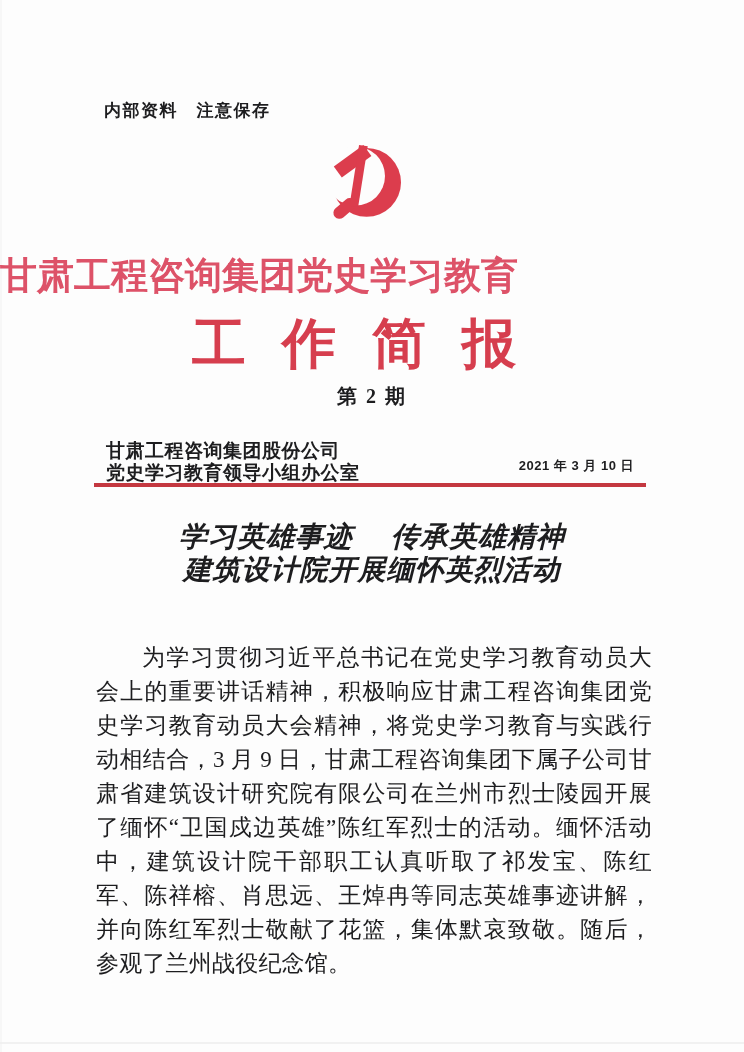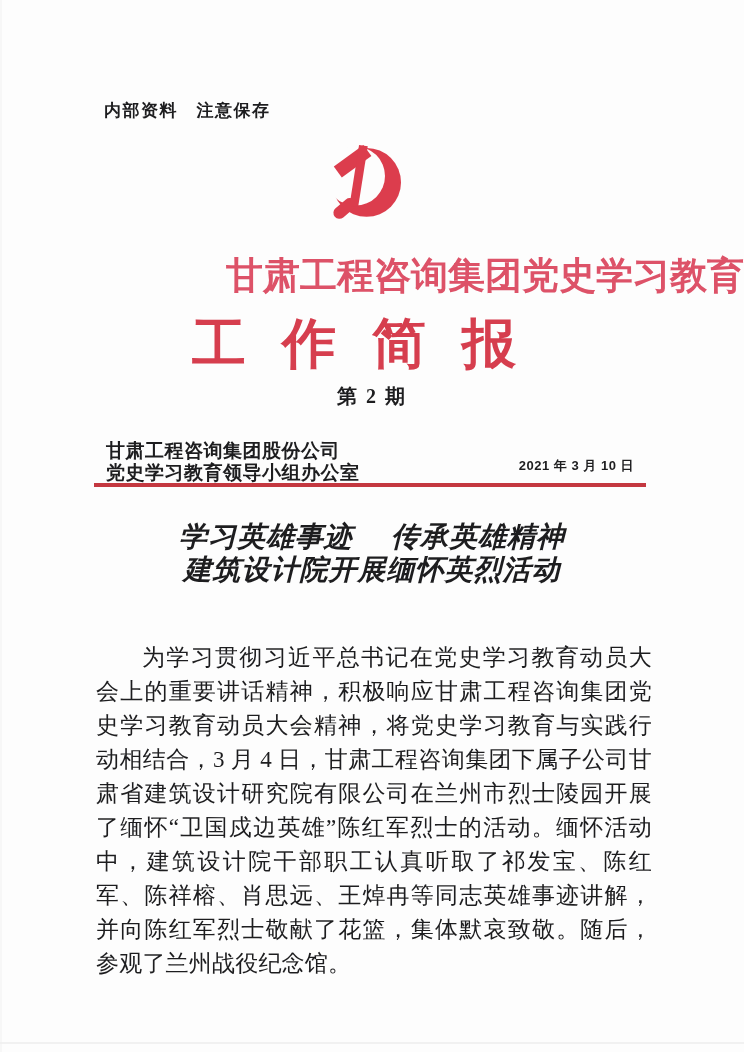--- a/index.html
+++ b/index.html
@@ -51,21 +51,21 @@
     height: 96px;
     color: var(--emblem-red, #dc3d4d);
   }
   .emblem svg { display: block; width: 100%; height: 100%; }
 
   .org-title {
     position: absolute;
     left: 0;
     top: 251px;
     width: 100%;
-    text-align: right;
+    text-align: left;
     font-family: "Liberation Serif", "DejaVu Serif", serif;
     font-size: 37px;
     font-weight: 600;
     letter-spacing: 0px;
     color: var(--title-red, #dd5268);
     white-space: nowrap;
   }
 
   .masthead-title {
     position: absolute;
@@ -196,17 +196,17 @@
 
   <div class="issue-date">2021 年 3 月 10 日</div>
 
   <div class="red-rule"></div>
 
   <div class="headline">
     <div class="hl-line">学习英雄事迹　 传承英雄精神</div>
     <div class="hl-line">建筑设计院开展缅怀英烈活动</div>
   </div>
 
-  <div class="body-text">为学习贯彻习近平总书记在党史学习教育动员大会上的重要讲话精神，积极响应甘肃工程咨询集团党史学习教育动员大会精神，将党史学习教育与实践行动相结合，3 月 4 日，甘肃工程咨询集团下属子公司甘肃省建筑设计研究院有限公司在兰州市烈士陵园开展了缅怀“卫国戍边英雄”陈红军烈士的活动。缅怀活动中，建筑设计院干部职工认真听取了祁发宝、陈红军、陈祥榕、肖思远、王焯冉等同志英雄事迹讲解，并向陈红军烈士敬献了花篮，集体默哀致敬。随后，参观了兰州战役纪念馆。</div>
+  <div class="body-text">为学习贯彻习近平总书记在党史学习教育动员大会上的重要讲话精神，积极响应甘肃工程咨询集团党史学习教育动员大会精神，将党史学习教育与实践行动相结合，3 月 9 日，甘肃工程咨询集团下属子公司甘肃省建筑设计研究院有限公司在兰州市烈士陵园开展了缅怀“卫国戍边英雄”陈红军烈士的活动。缅怀活动中，建筑设计院干部职工认真听取了祁发宝、陈红军、陈祥榕、肖思远、王焯冉等同志英雄事迹讲解，并向陈红军烈士敬献了花篮，集体默哀致敬。随后，参观了兰州战役纪念馆。</div>
 
   <div class="scan-edge-bottom"></div>
 
 </div>
 
 </body></html>

